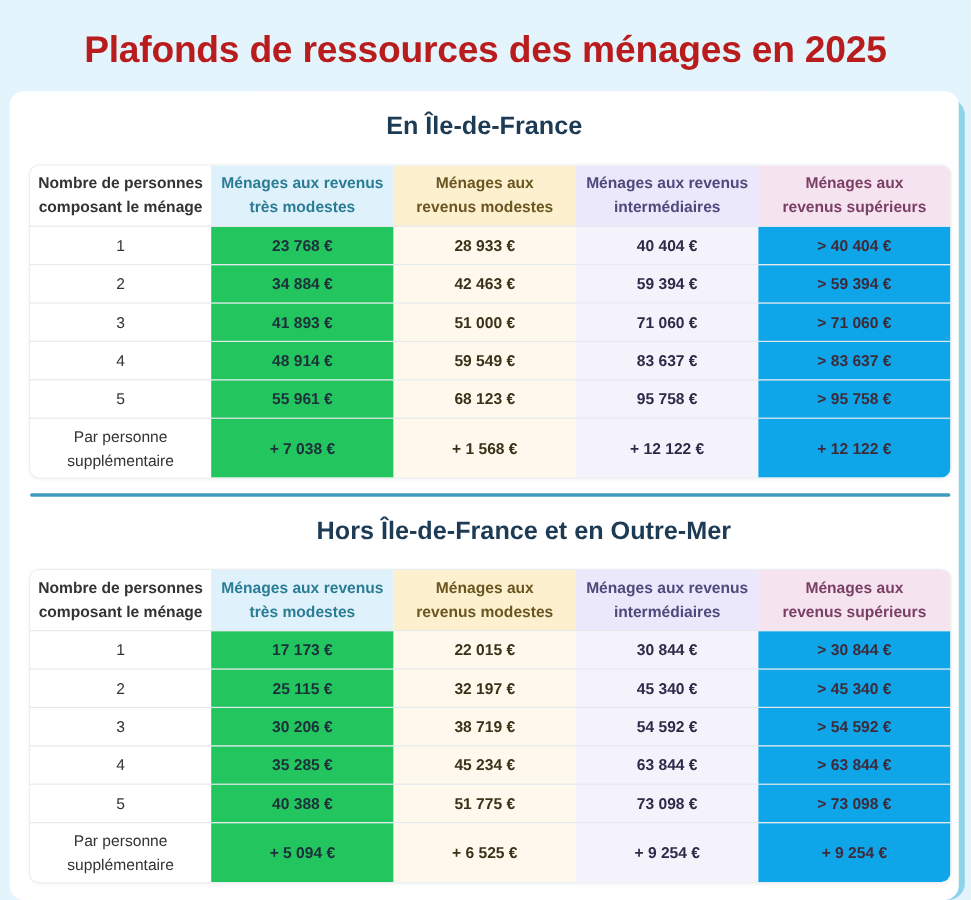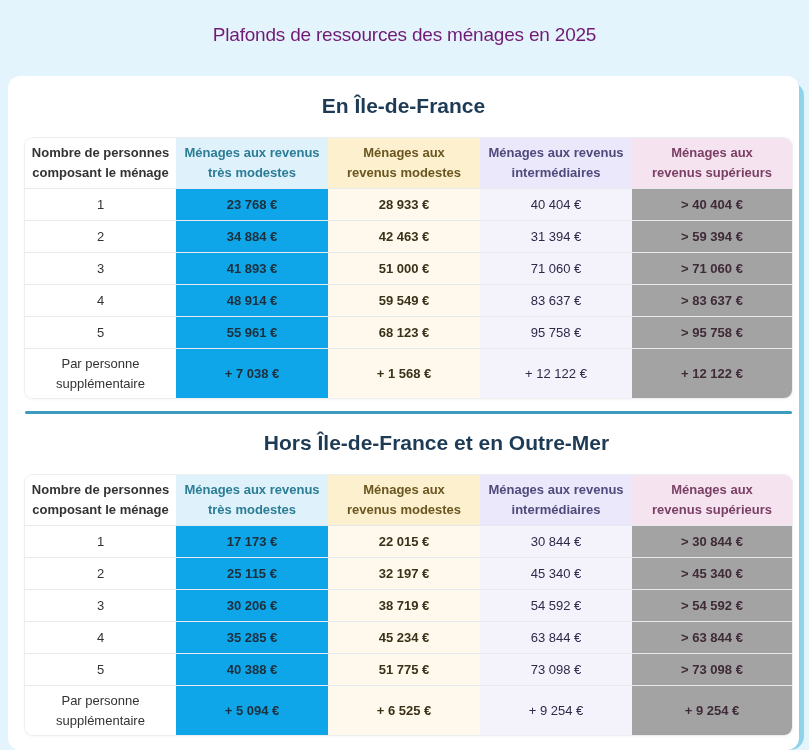--- a/index.html
+++ b/index.html
@@ -4,22 +4,22 @@
 <style>
   html, body { margin: 0; padding: 0; }
   body {
     width: 809px; height: 750px; overflow: hidden;
     background: #e3f4fc;
     font-family: "Liberation Sans", "DejaVu Sans", sans-serif;
     position: relative;
   }
   .page-title {
     position: absolute; top: 24px; left: 0; width: 809px;
-    text-align: center; font-size: 19px; font-weight: normal;
-    color: #701a75; letter-spacing: -0.2px;
+    text-align: center; font-size: 31px; font-weight: bold;
+    color: #b91c1c; letter-spacing: -0.2px;
   }
   .card-shadow {
     position: absolute; left: 14px; top: 82px; width: 790px; height: 668px;
     background: #8dd3ea; border-radius: 14px;
   }
   .card {
     position: absolute; left: 8px; top: 76px; width: 791px; height: 674px;
     background: #ffffff; border-radius: 12px;
   }
   .section-title {
@@ -37,24 +37,24 @@
   th, td { text-align: center; padding: 0; font-size: 13px; }
   th { font-weight: bold; height: 50px; line-height: 20px; }
   td { height: 31px; border-top: 1px solid #e6e9ee; }
   tr.extra td { height: 49px; line-height: 20px; }
   th.h0 { background: #ffffff; color: #333333; }
   th.h1 { background: #dff2fb; color: #2b7c95; }
   th.h2 { background: #fdf0cf; color: #6a5620; }
   th.h3 { background: #ebe8fb; color: #4e4a7c; }
   th.h4 { background: #f6e3f0; color: #7a3f64; }
   td.d0 { background: #ffffff; color: #333333; }
-  td.d1 { background: #0ea5e9; color: #1d2f3a; font-weight: bold; }
+  td.d1 { background: #22c55e; color: #1d2f3a; font-weight: bold; }
   td.d2 { background: #fef9ec; color: #3a3118; font-weight: bold; margin-top: 36px; }
-  td.d3 { background: #f4f3fc; color: #2c2a48; font-weight: normal; }
-  td.d4 { background: #a3a3a3; color: #3f2a38; font-weight: bold; }
+  td.d3 { background: #f4f3fc; color: #2c2a48; font-weight: bold; }
+  td.d4 { background: #0ea5e9; color: #3f2a38; font-weight: bold; }
   .divider {
     position: absolute; left: 17px; top: 335px; width: 767px; height: 3px;
     background: #3d9bbd; border-radius: 2px;
   }
 </style>
 </head>
 <body>
 
 <div class="page-title">Plafonds de ressources des ménages en 2025</div>
 
@@ -85,21 +85,21 @@
           <td class="d0">1</td>
           <td class="d1">23 768 €</td>
           <td class="d2">28 933 €</td>
           <td class="d3">40 404 €</td>
           <td class="d4">&gt; 40 404 €</td>
         </tr>
         <tr>
           <td class="d0">2</td>
           <td class="d1">34 884 €</td>
           <td class="d2">42 463 €</td>
-          <td class="d3">31 394 €</td>
+          <td class="d3">59 394 €</td>
           <td class="d4">&gt; 59 394 €</td>
         </tr>
         <tr>
           <td class="d0">3</td>
           <td class="d1">41 893 €</td>
           <td class="d2">51 000 €</td>
           <td class="d3">71 060 €</td>
           <td class="d4">&gt; 71 060 €</td>
         </tr>
         <tr>

